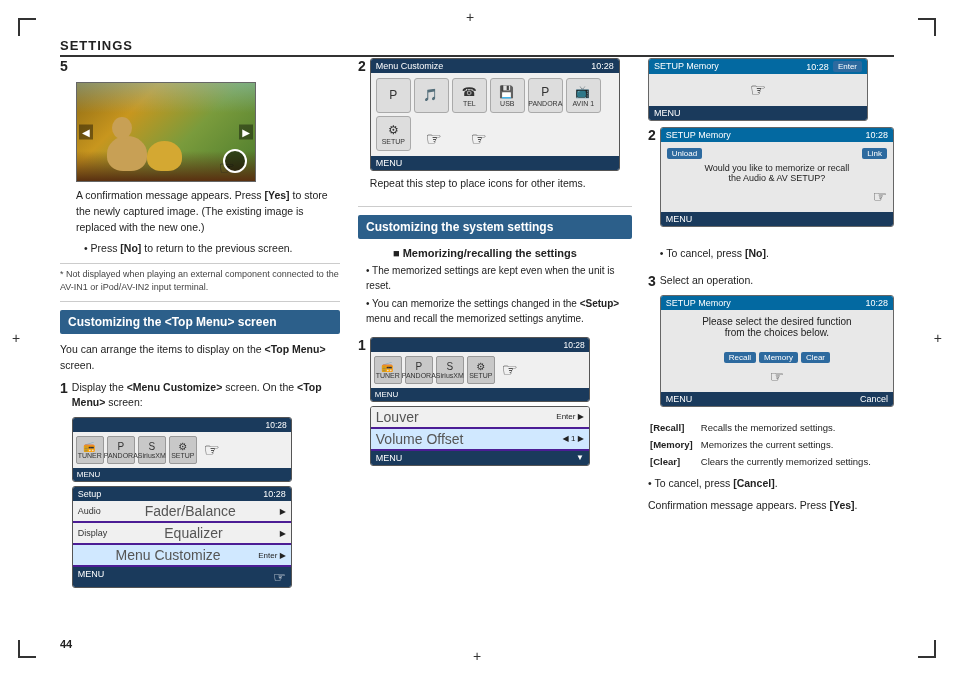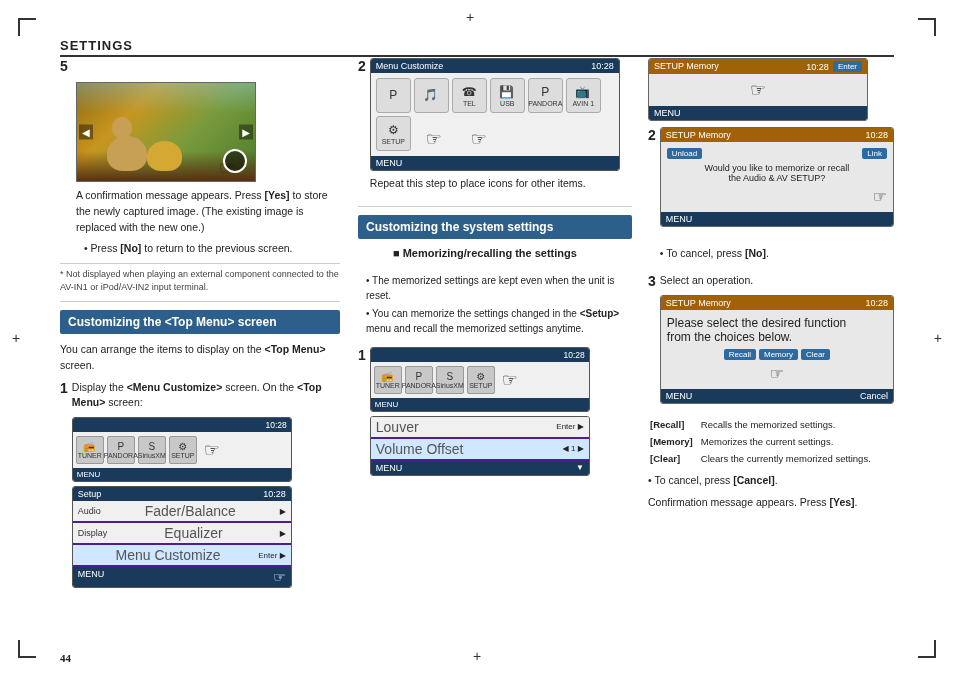--- a/index.html
+++ b/index.html
@@ -198,21 +198,21 @@
       font-size: 12px;
       font-weight: bold;
       padding: 5px 8px;
       margin-bottom: 8px;
       border-radius: 2px;
     }
 
     .subsection-title {
       font-size: 11px;
       font-weight: bold;
-      margin-bottom: 14px;
+      margin-bottom: 4px;
       padding-left: 35px;
     }
 
     .bullet-point {
       font-size: 10px;
       line-height: 1.5;
       padding-left: 8px;
       margin-bottom: 3px;
     }
     .bullet-point::before {
@@ -314,39 +314,38 @@
       background: #1a3a5c;
       color: #fff;
       padding: 2px 5px;
       display: flex;
       justify-content: space-between;
     }
 
     
     .page-number {
       position: absolute;
-      bottom: 12px;
+      bottom: 26px;
       left: 60px;
       font-size: 11px;
       font-weight: bold;
-      font-family: Liberation Serif, serif;
     }
 
     
     .sm-screen {
       width: 220px;
       border: 1px solid #666;
       border-radius: 3px;
       overflow: hidden;
       margin-bottom: 6px;
       font-size: 9px;
     }
 
     .sm-header {
-      background: #a16207;
+      background: #0369a1;
       color: #fff;
       display: flex;
       justify-content: space-between;
       padding: 2px 5px;
       font-size: 9px;
     }
 
     .sm-body {
       background: #e8e8e8;
       padding: 5px;
@@ -751,21 +750,21 @@
       <span class="step-number" style="margin-right:4px;">3</span>
       <div style="flex:1;">
         <div class="step-text">Select an operation.</div>
 
         <div class="sm-screen" style="width:100%;">
           <div class="sm-header">
             <span>SETUP Memory</span>
             <span>10:28</span>
           </div>
           <div class="sm-body" style="padding:6px; text-align:left;">
-            <div style="font-size:12px;margin-bottom:5px;">Please select the desired function<br>from the choices below.</div>
+            <div style="font-size:10px;text-align:center;margin-bottom:14px;">Please select the desired function<br>from the choices below.</div>
             <div style="display:flex;justify-content:center;gap:3px;margin-bottom:4px;">
               <span class="sm-button">Recall</span>
               <span class="sm-button">Memory</span>
               <span class="sm-button">Clear</span>
             </div>
             <div style="text-align:center;">
               <span style="font-size:16px;">☞</span>
             </div>
           </div>
           <div class="sm-footer">

